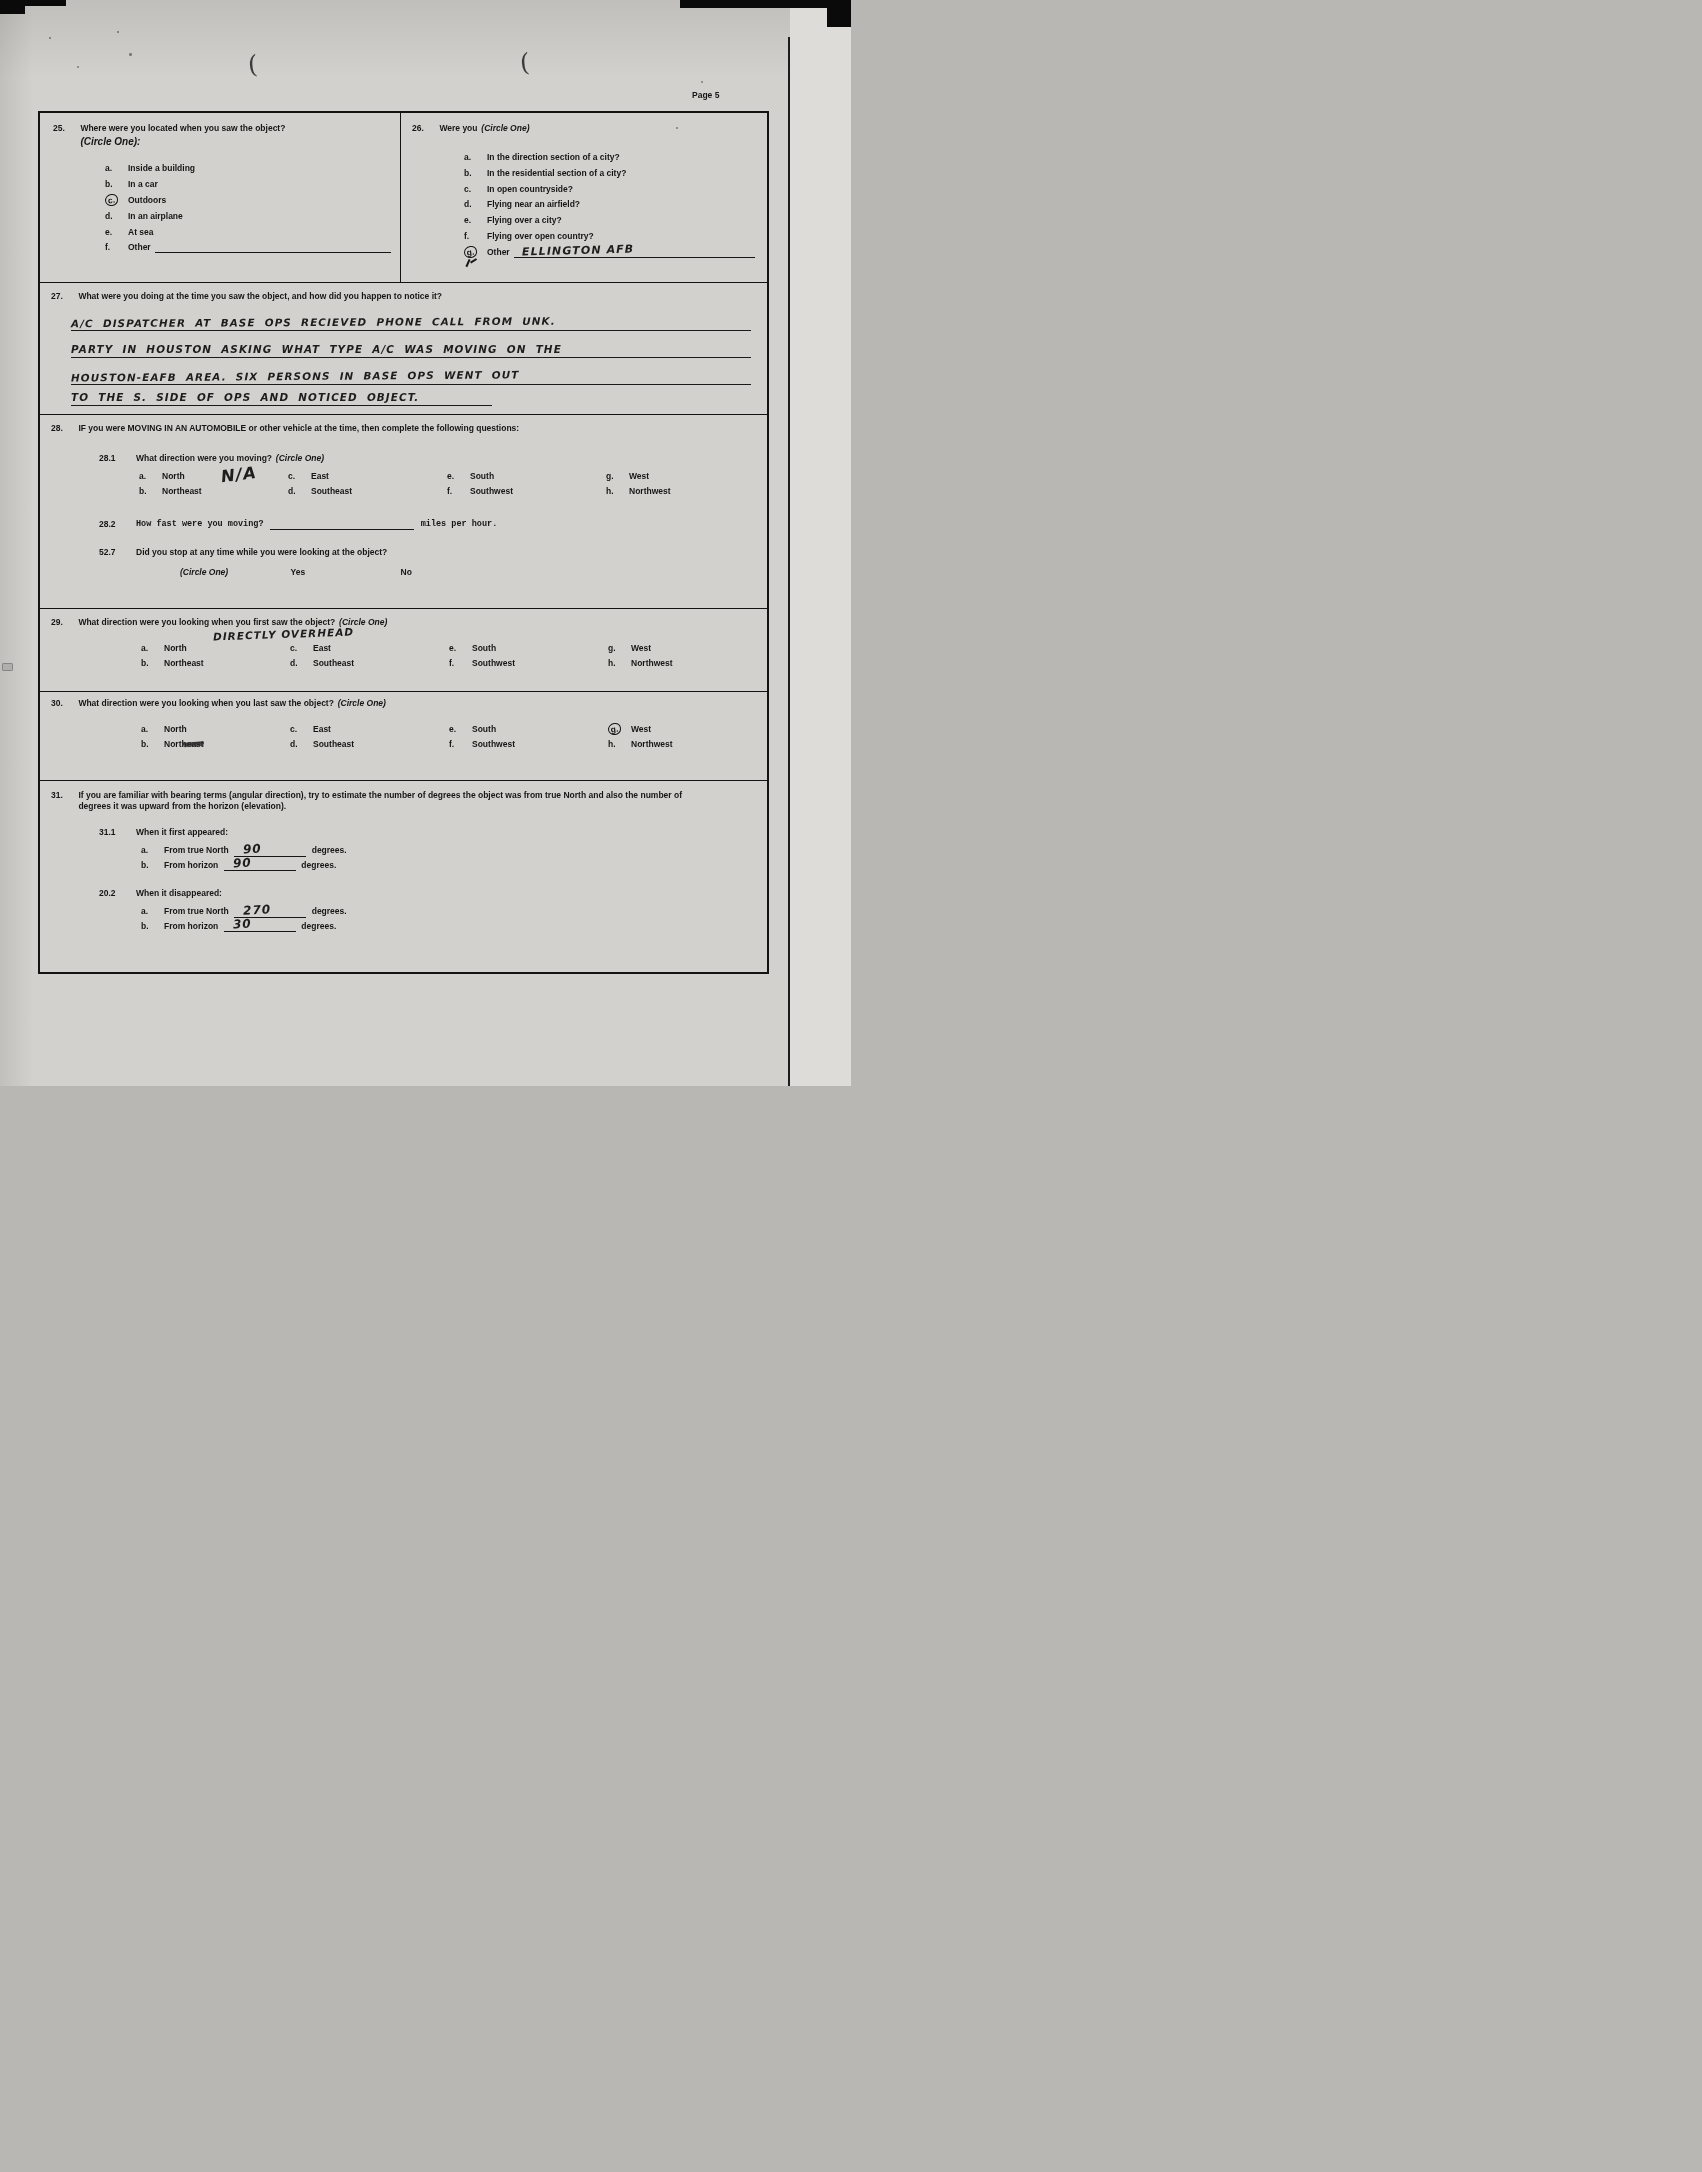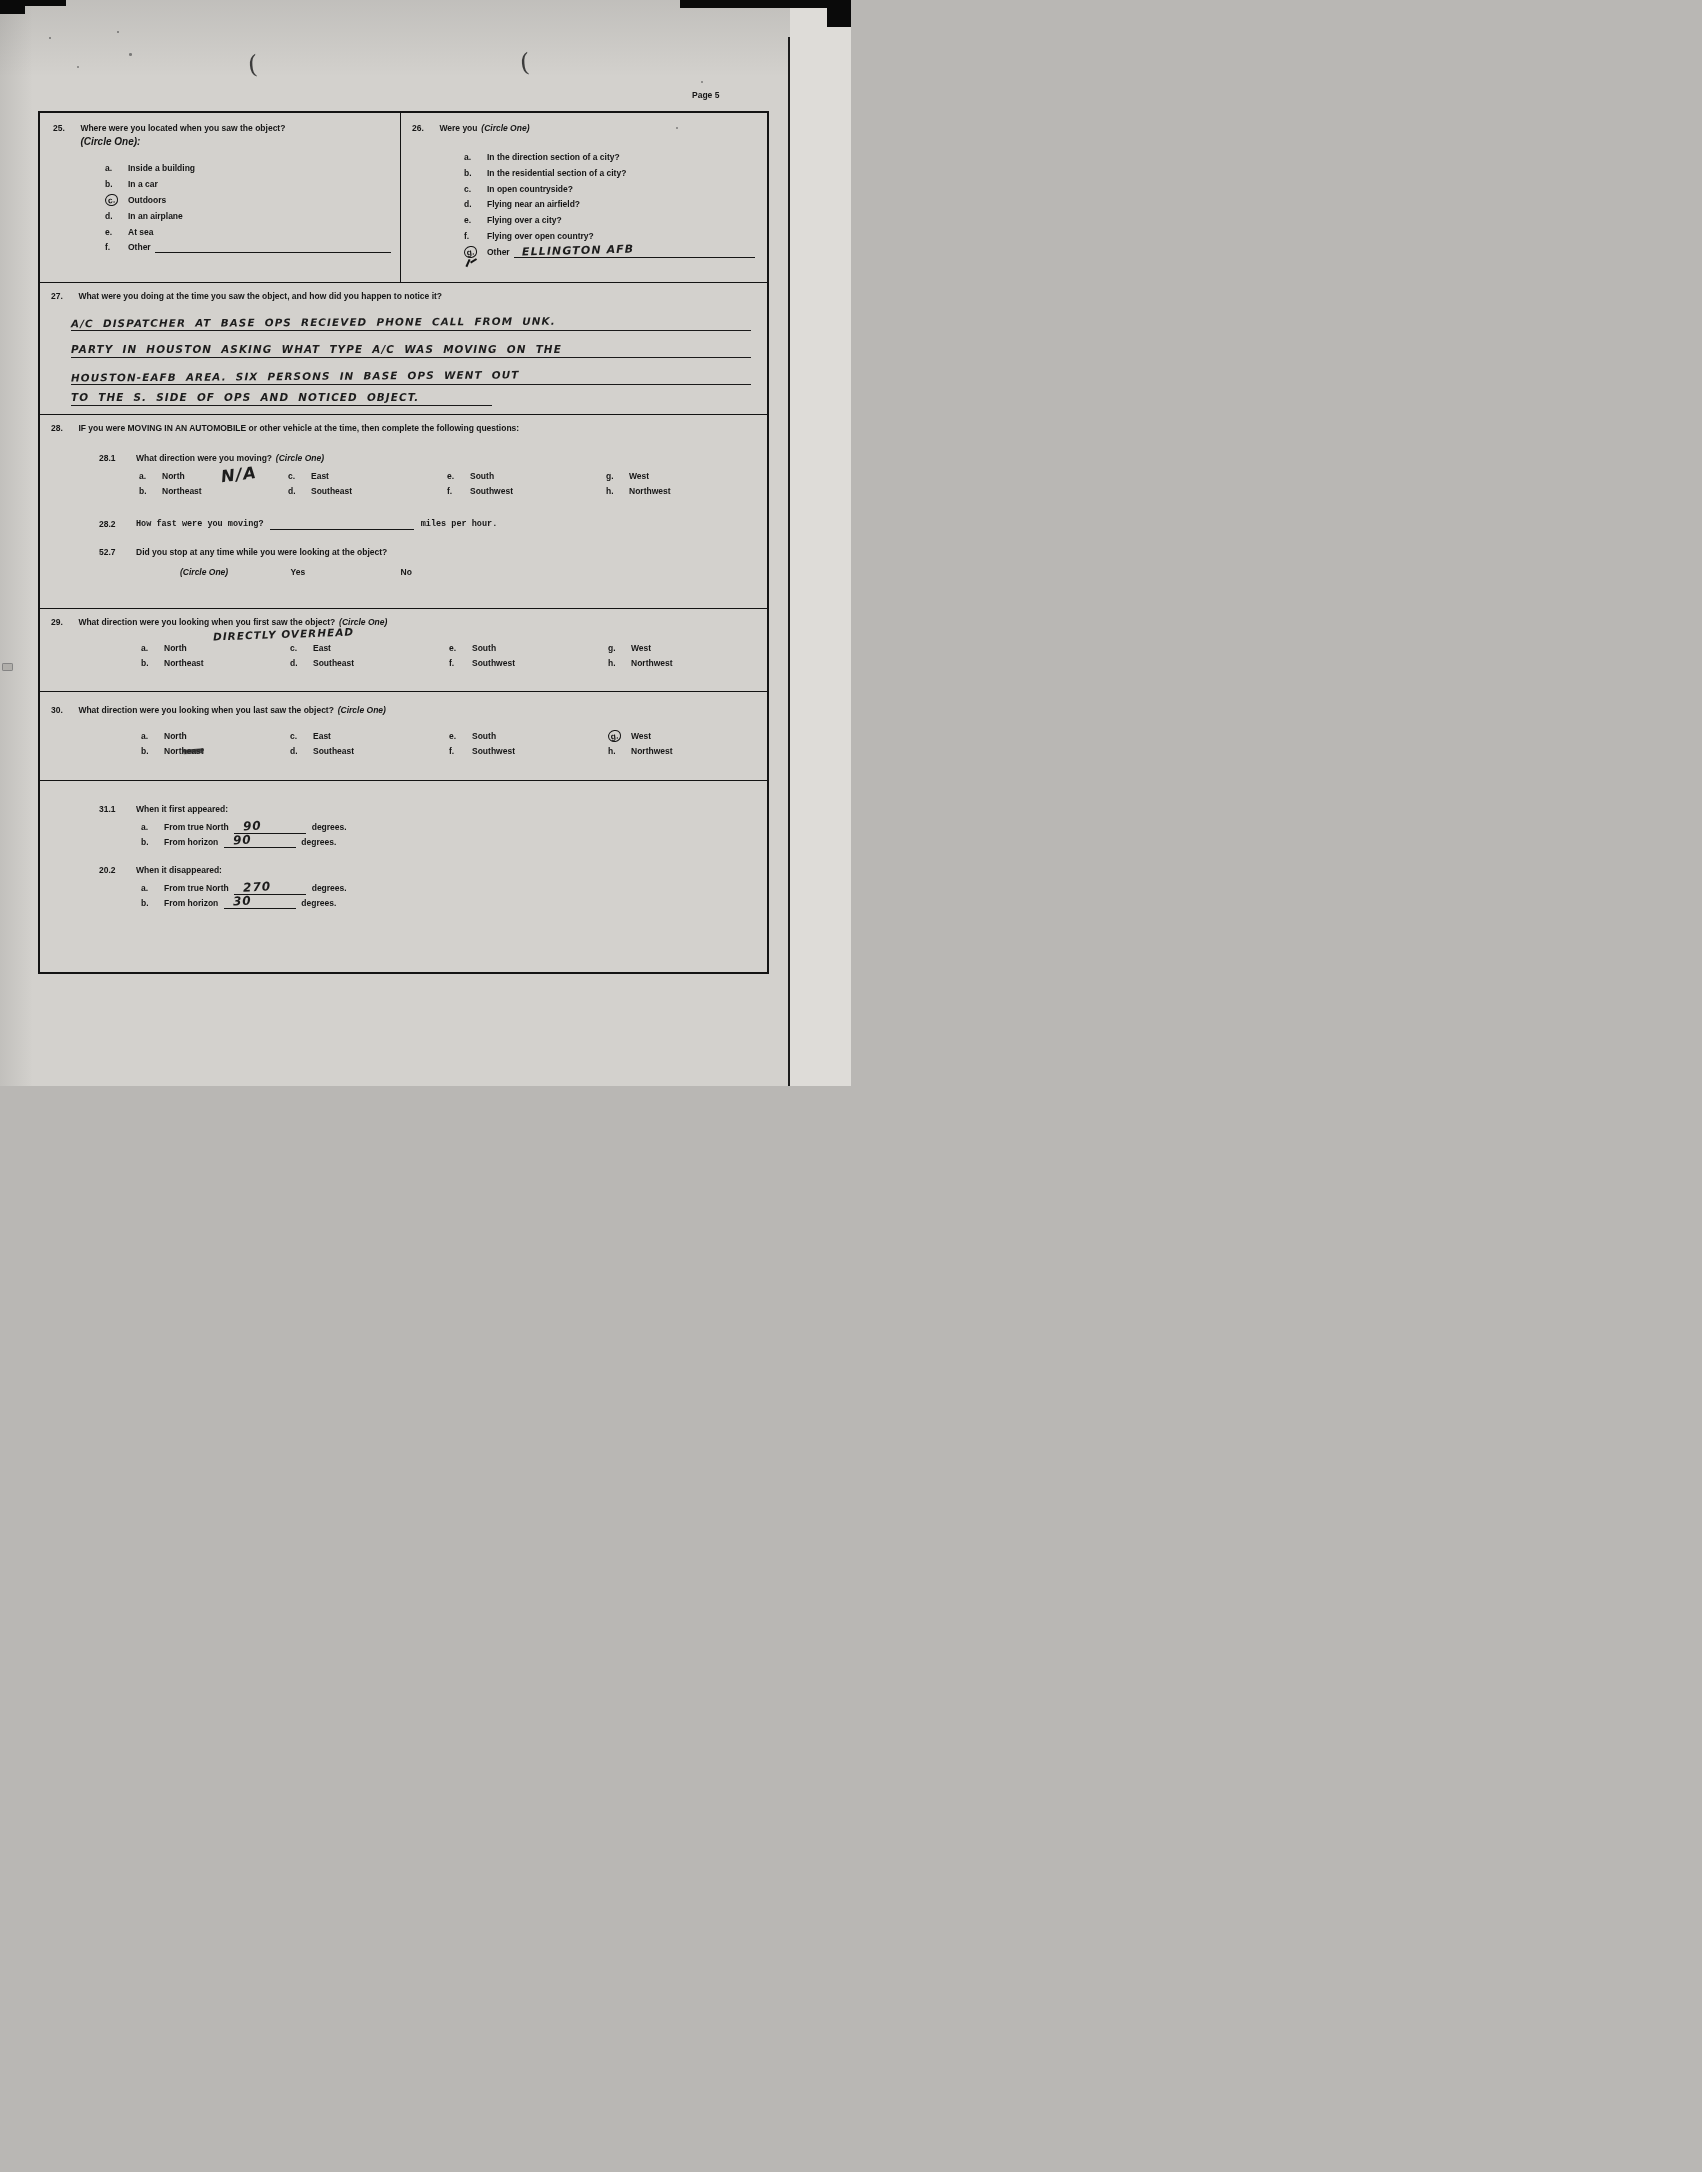--- a/index.html
+++ b/index.html
@@ -34,21 +34,21 @@
   
   .formbox {
     position: absolute; left: 38px; top: 111px; width: 731px; height: 863px;
     border: 2.2px solid #131313; display: flex; flex-direction: column;
   }
   .sec { border-top: 1.6px solid #131313; position: relative; padding: 7.7px 11px 0 11px; overflow: hidden; }
   .sec.first { border-top: none; display: flex; padding: 0; height: 169px; }
   .sec.s27 { height: 132px; }
   .sec.s28 { height: 194px; }
   .sec.s29 { height: 83px; }
-  .sec.s30 { height: 89px; padding-top: 13px; }
+  .sec.s30 { height: 89px; padding-top: 6px; }
   .sec.s31 { flex: 1; padding-top: 8.8px; }
 
   .cell { position: relative; }
   .cl { width: 360px; flex-shrink: 0; padding: 10px 8.8px 0 13px; }
   .cr { flex: 1; border-left: 1.6px solid #131313; padding: 10px 12px 0 11px; }
 
   .qrow { display: flex; font-size: 8.5px; font-weight: 700; line-height: 11.5px; }
   .qnum { width: 27.4px; flex-shrink: 0; }
   .qtitle { max-width: 636px; }
   .co { font-style: italic; }
@@ -421,20 +421,24 @@
           </div>
           <div class="opt">
             <span class="opt-letter">h.</span>
             <span>Northwest</span>
           </div>
         </div>
       </div>
     </div>
 
     <div class="sec s31">
+      <div class="qrow">
+        <span class="qnum">31.</span>
+        <span class="qtitle">If you are familiar with bearing terms (angular direction), try to estimate the number of degrees the object was from true North and also the number of degrees it was upward from the horizon (elevation).</span>
+      </div>
 
       <div class="sub sub31">
         <span class="subnum">31.1</span>
         <span>When it first appeared:</span>
       </div>
       <div class="deg-line">
         <span class="opt-letter">a.</span>
         <span>From true North</span>
         <span class="deg-blank">
           <span class="hand deg-hand">90</span>

